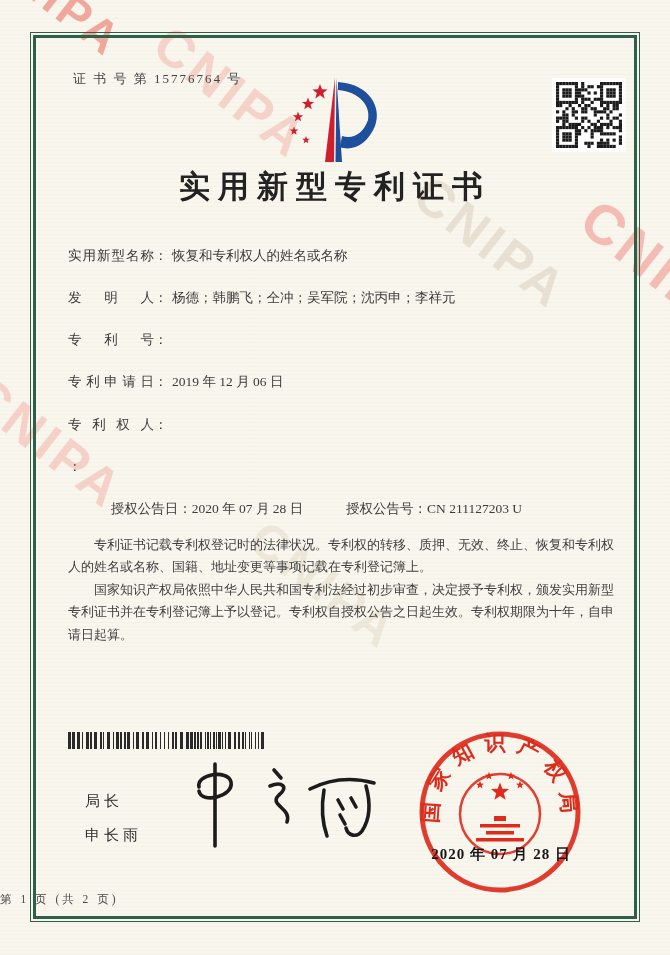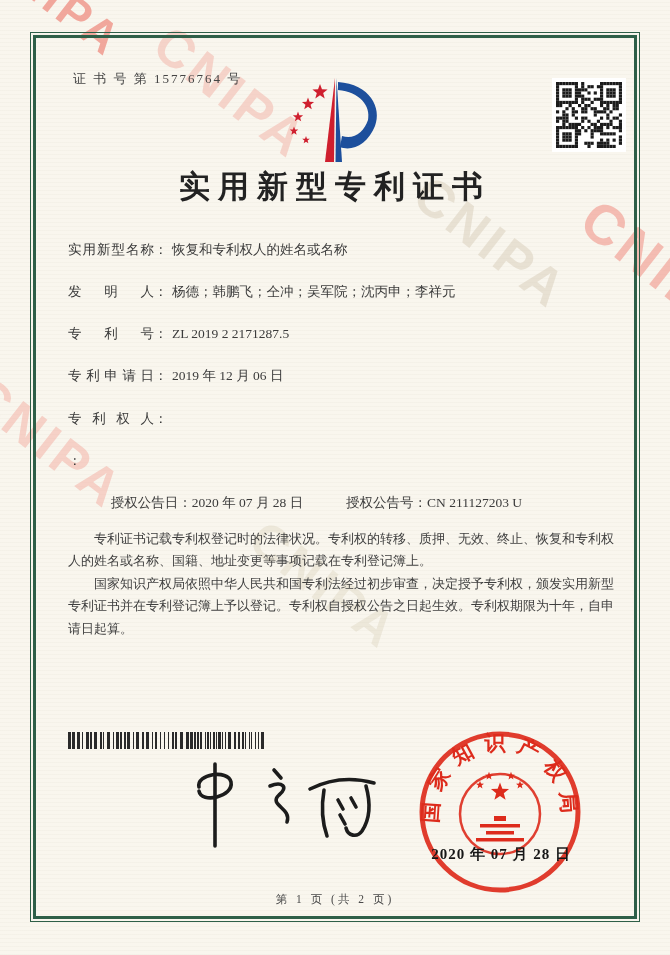--- a/index.html
+++ b/index.html
@@ -16,36 +16,36 @@
   .wm2{left:142px;top:62px;font-size:52px;color:rgba(242,183,172,0.55);}
   .wm3{left:402px;top:212px;font-size:52px;color:rgba(205,193,168,0.38);}
   .wm4{left:568px;top:238px;font-size:56px;color:rgba(240,152,140,0.62);}
   .wm5{left:-42px;top:412px;font-size:52px;color:rgba(244,172,160,0.5);}
   .wm6{left:238px;top:556px;font-size:50px;color:rgba(210,198,172,0.30);}
   .content-layer{position:absolute;inset:0;z-index:3;}
   .cert-no{position:absolute;left:73px;top:70px;font-size:13px;letter-spacing:2px;color:#454545;}
   .logo{position:absolute;left:278px;top:74px;}
   .qr{position:absolute;left:556px;top:82px;width:66px;height:66px;background:#fff;box-shadow:0 0 0 4px #fff;}
   .title{position:absolute;left:0;right:0;top:166px;text-align:center;font-size:31px;font-weight:bold;letter-spacing:8px;color:#222;}
-  .content{position:absolute;left:68px;top:240px;width:546px;font-size:13.5px;line-height:1.42;}
+  .content{position:absolute;left:68px;top:246px;width:546px;font-size:13.5px;line-height:1.42;}
   .field-row{display:flex;margin-bottom:23px;}
   .f-label{display:inline-block;width:86px;flex:0 0 86px;text-align:justify;text-align-last:justify;}
   .f-colon{flex:0 0 18px;}
   .f-value{flex:1 1 auto;max-width:432px;}
   .grant-row{display:flex;margin-bottom:0;}
   .grant-left{width:278px;flex:0 0 278px;text-align:center;}
   .paras{margin-top:16px;font-size:13px;line-height:1.72;text-align:justify;color:#3f3f3f;}
   .paras p{margin:0;text-indent:2em;}
   .barcode{position:absolute;left:68px;top:732px;width:196px;height:17px;}
   .signoff{position:absolute;left:85px;top:784px;font-size:15px;line-height:34px;letter-spacing:4px;color:#2e2e2e;}
   .signoff div{white-space:nowrap;}
   .signature{position:absolute;left:182px;top:756px;}
   .seal{position:absolute;left:416px;top:728px;width:168px;height:168px;}
   .seal-date{position:absolute;left:420px;top:845px;width:162px;text-align:center;font-size:15px;font-weight:bold;letter-spacing:1px;color:#161616;}
-  .footer{position:absolute;left:0;right:0;top:892px;text-align:center;font-size:11.5px;letter-spacing:3px;color:#4a4a4a;}
+  .footer{position:absolute;left:0;right:0;top:892px;text-align:left;font-size:11.5px;letter-spacing:3px;color:#4a4a4a;}
 </style>
 </head>
 <body>
 
 <div class="page">
 
   <span class="wm wm1">CNIPA</span>
   <span class="wm wm2">CNIPA</span>
   <span class="wm wm3">CNIPA</span>
   <span class="wm wm4">CNIPA</span>
@@ -322,21 +322,20 @@
 
       <div class="field-row">
         <span class="f-label">发明人</span>
         <span class="f-colon">：</span>
         <span class="f-value">杨德；韩鹏飞；仝冲；吴军院；沈丙申；李祥元</span>
       </div>
 
       <div class="field-row">
         <span class="f-label">专利号</span>
         <span class="f-colon">：</span>
-        <span class="f-value">ZL 2019 2 2171287.5</span>
       </div>
 
       <div class="field-row">
         <span class="f-label">专利申请日</span>
         <span class="f-colon">：</span>
         <span class="f-value">2019 年 12 月 06 日</span>
       </div>
 
       <div class="field-row">
         <span class="f-label">专利权人</span>
@@ -408,20 +407,24 @@
           <rect x="170" y="0" width="2" height="17" fill="#2a2a2a"></rect>
           <rect x="174" y="0" width="2" height="17" fill="#2a2a2a"></rect>
           <rect x="177" y="0" width="1" height="17" fill="#2a2a2a"></rect>
           <rect x="181" y="0" width="1" height="17" fill="#2a2a2a"></rect>
           <rect x="183" y="0" width="1" height="17" fill="#2a2a2a"></rect>
           <rect x="187" y="0" width="1" height="17" fill="#2a2a2a"></rect>
           <rect x="190" y="0" width="1" height="17" fill="#2a2a2a"></rect>
           <rect x="193" y="0" width="3" height="17" fill="#2a2a2a"></rect>
         </svg></div>
 
+    <div class="signoff">
+      <div>局长</div>
+      <div>申长雨</div>
+    </div>
 
     <div class="signature">
       <svg width="210" height="95" viewBox="0 0 210 95" xmlns="http://www.w3.org/2000/svg" fill="none" stroke="#1c1c1c" stroke-width="3.6" stroke-linecap="round" stroke-linejoin="round">
         <path d="M33,8 L33,90"></path>
         <path d="M17,31 C14,18 46,13 49,26 C52,41 19,48 17,35"></path>
         <path d="M92,14 L99,22"></path>
         <path d="M88,30 C100,25 107,31 97,39 C86,49 110,52 105,66"></path>
         <path d="M128,33 C148,23 170,21 192,27"></path>
         <path d="M142,34 C139,52 140,66 145,80"></path>
         <path d="M184,30 C189,48 188,63 180,75 C175,82 166,80 164,72"></path>

